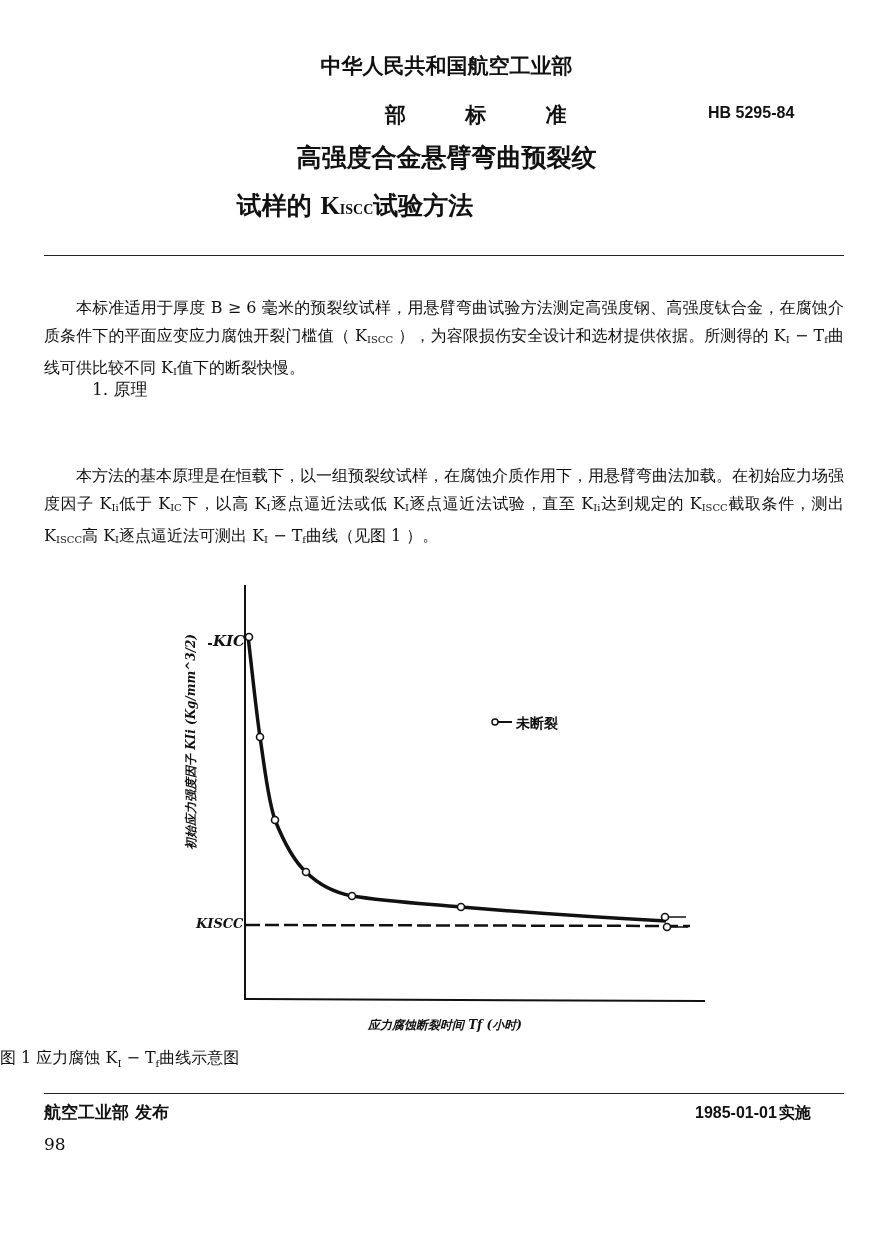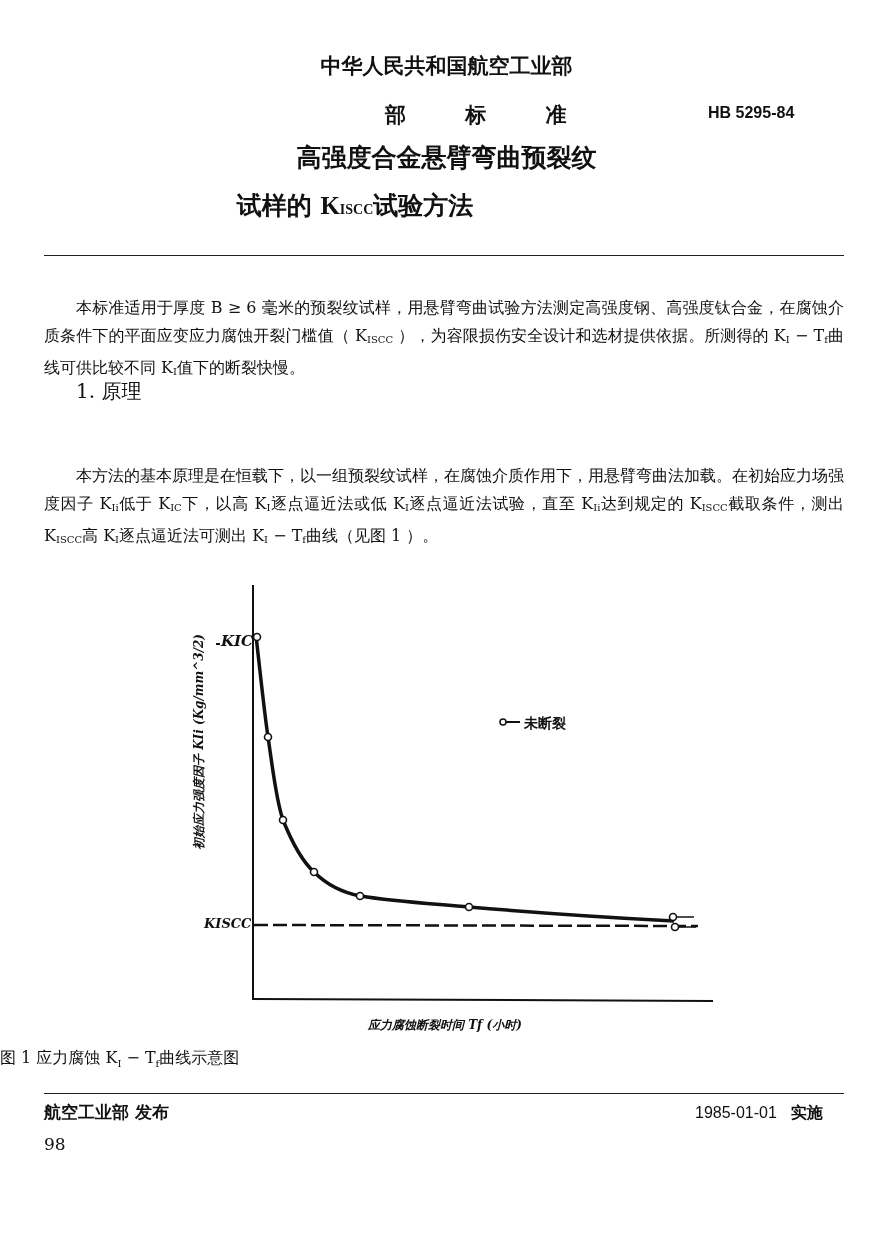--- a/index.html
+++ b/index.html
@@ -10,27 +10,27 @@
   .t1 { top:52px; left:0; width:893px; text-align:center; font-size:21px; }
   .t2 { top:101px; left:385px; font-size:21px; letter-spacing:26px; }
   .code { top:104px; left:708px; font-size:16px; font-family:"Liberation Sans",sans-serif; font-weight:bold; }
   .t3 { top:141px; left:0; width:893px; text-align:center; font-size:25px; }
   .t4 { top:189px; left:0; width:710px; text-align:center; font-size:25px; }
   .t4 .k { font-family:"Liberation Serif",serif; }
   .t4 .sub { font-size:14px; font-family:"Liberation Serif",serif; }
   .rule { height:1px; background:#222; }
   .para { left:44px; width:800px; font-size:16px; line-height:28px; text-indent:32px; text-align:justify; }
   .para sub { font-size:10px; vertical-align:-2px; }
-  .sec { top:378px; left:76px; font-size:20px; }
+  .sec { top:378px; left:92px; font-size:17px; }
   .caption-x { top:1017px; left:368px; font-size:12px; font-style:italic; font-weight:bold; }
   .caption-fig { top:1048px; left:0; width:893px; font-size:16px; }
   .caption-fig sub { font-size:10px; }
   .footer-left { top:1101px; left:44px; font-size:17px; }
   .footer-right { top:1103px; left:695px; font-size:16px; }
-  .footer-right .date { font-family:"Liberation Sans",sans-serif; font-weight:normal; margin-right:14px; }
+  .footer-right .date { font-family:"Liberation Sans",sans-serif; font-weight:bold; margin-right:2px; }
   .pageno { top:1134px; left:44px; font-size:17px; }
   .ylab { left:183px; top:850px; transform-origin:0 0; transform:rotate(-90deg); font-size:12px; font-weight:bold; font-style:italic; white-space:nowrap; }
   .klab { font-style:italic; font-size:15px; font-weight:bold; }
   .legend { top:715px; left:490px; font-size:14px; font-weight:bold; }
 </style>
 </head>
 <body>
 
 <div class="abs hdr t1">中华人民共和国航空工业部</div>
 <div class="abs hdr t2">部 标 准</div>
@@ -45,21 +45,21 @@
 <div class="abs para" style="top:282px;margin-top:12px;">
   <span>本标准适用于厚度 B ≥ 6 毫米的预裂纹试样，用悬臂弯曲试验方法测定高强度钢、高强度钛合金，在腐蚀介质条件下的平面应变应力腐蚀开裂门槛值（ K</span><sub>ISCC</sub><span> ），为容限损伤安全设计和选材提供依据。所测得的 K</span><sub>I</sub><span> − T</span><sub>f</sub><span>曲线可供比较不同 K</span><sub>I</sub><span>值下的断裂快慢。</span>
 </div>
 
 <div class="abs sec">1.  原理</div>
 
 <div class="abs para" style="top:462px;">
   <span>本方法的基本原理是在恒载下，以一组预裂纹试样，在腐蚀介质作用下，用悬臂弯曲法加载。在初始应力场强度因子 K</span><sub>Ii</sub><span>低于 K</span><sub>IC</sub><span>下，以高 K</span><sub>I</sub><span>逐点逼近法或低 K</span><sub>I</sub><span>逐点逼近法试验，直至 K</span><sub>Ii</sub><span>达到规定的 K</span><sub>ISCC</sub><span>截取条件，测出 K</span><sub>ISCC</sub><span>高 K</span><sub>I</sub><span>逐点逼近法可测出 K</span><sub>I</sub><span> − T</span><sub>f</sub><span>曲线（见图 1 ）。</span>
 </div>
 
-<div class="abs" style="top:0;left:8px;width:876px;height:1256px;pointer-events:none;">
+<div class="abs" style="top:0;left:0;width:876px;height:1256px;pointer-events:none;">
   <svg width="893" height="1256" style="position:absolute;top:0;left:0;">
 
     <line x1="245" y1="585" x2="245" y2="1000" stroke="#111" stroke-width="2"></line>
 
     <line x1="245" y1="999" x2="705" y2="1001" stroke="#111" stroke-width="2"></line>
 
     <line x1="246" y1="925" x2="690" y2="926" stroke="#111" stroke-width="2.5" stroke-dasharray="14,5"></line>
 
     <line x1="208" y1="644" x2="212" y2="644" stroke="#111" stroke-width="2"></line>
 

